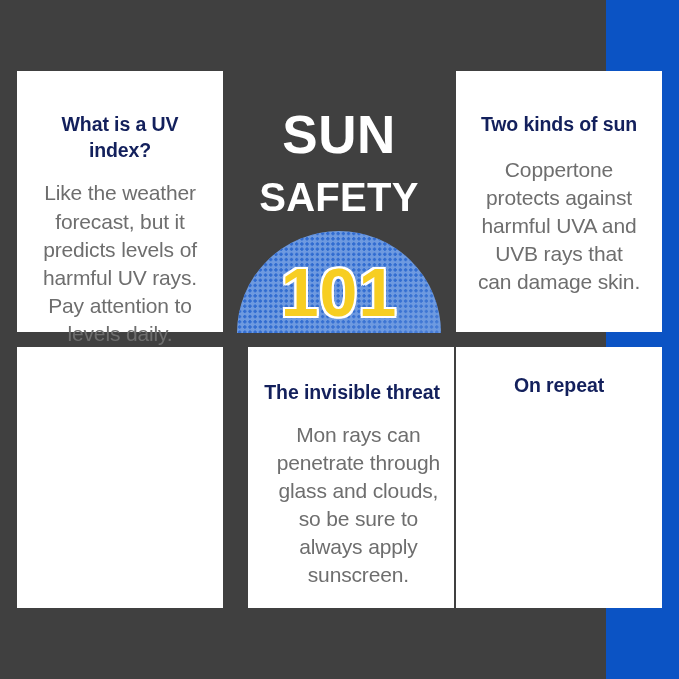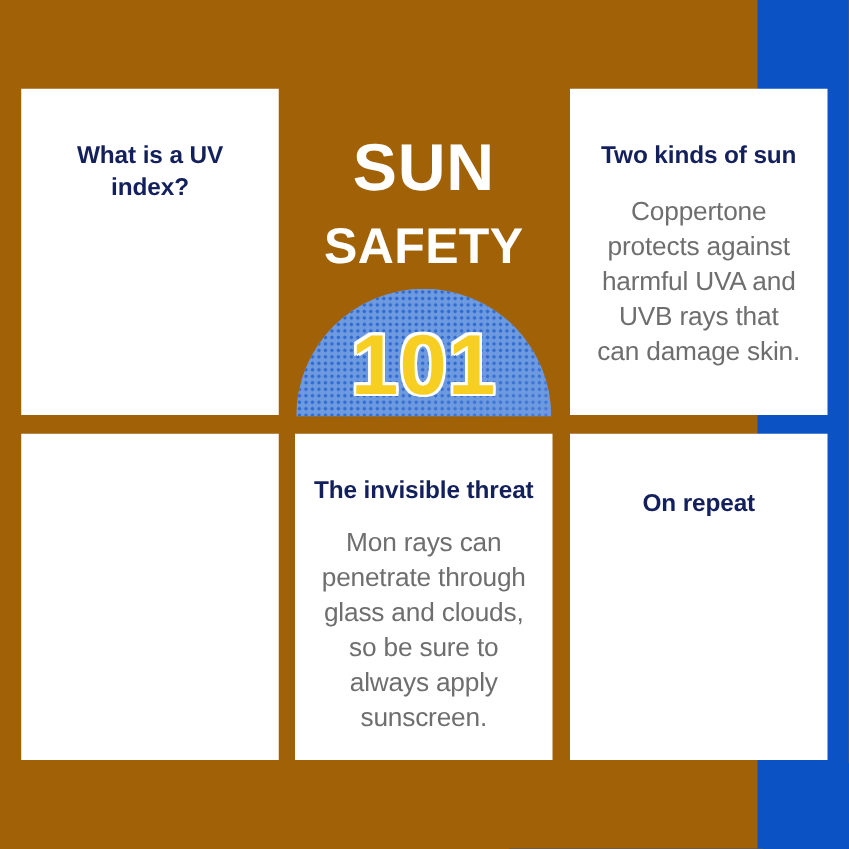--- a/index.html
+++ b/index.html
@@ -15,21 +15,21 @@
     font-family: "Liberation Sans", sans-serif;
     background: #0B53C4;
     position: relative;
   }
 
   #poster {
     position: absolute;
     left: 0; top: 0;
     width: 606px;
     height: 679px;
-    background: #a16207;
+    background: #404040;
     text-decoration: underline;
   }
 
   
   .card {
     position: absolute;
     background: #FFFFFF;
     display: flex;
     flex-direction: column;
     align-items: center;
@@ -51,36 +51,36 @@
     line-height: 1.34;
     letter-spacing: -0.15px;
     white-space: pre-line;
   }
 
   
   #card-uv-index   { left: 17px;  top: 71px;  width: 206px; height: 261px; }
   #card-two-kinds  { left: 456px; top: 71px;  width: 206px; height: 261px; }
   
   #card-dont-be-shy     { left: 17px;  top: 347px; width: 206px; height: 261px; }
-  #card-invisible-threat{ left: 236px; top: 347px; width: 206px; height: 261px; }
+  #card-invisible-threat{ left: 248px; top: 347px; width: 206px; height: 261px; align-items: flex-end; }
   #card-on-repeat       { left: 456px; top: 347px; width: 206px; height: 261px; }
 
   #card-uv-index .card-title        { margin-top: 41px; }
   #card-uv-index .card-body         { margin-top: 16px; }
 
   #card-two-kinds .card-title       { margin-top: 41px; }
   #card-two-kinds .card-body        { margin-top: 18px; }
 
   #card-dont-be-shy .card-title     { margin-top: 43px; }
   #card-dont-be-shy .card-body      { margin-top: 17px; }
 
   #card-invisible-threat .card-title{ margin-top: 33px; }
   #card-invisible-threat .card-body { margin-top: 15px; }
 
-  #card-on-repeat .card-title       { margin-top: 44px; }
+  #card-on-repeat .card-title       { margin-top: 26px; }
   #card-on-repeat .card-body        { margin-top: 17px; }
 
   
   #logo-block {
     position: absolute;
     left: 236px;
     top: 71px;
     width: 206px;
     height: 261px;
   }
@@ -158,20 +158,26 @@
   }
 </style>
 </head>
 <body>
 
 <div id="poster">
 
   <div class="card" id="card-uv-index">
     <div class="card-title">What is a
 UV index?</div>
+    <div class="card-body">Like the weather
+forecast, but it
+predicts levels of
+harmful UV rays.
+Pay attention to
+levels daily.</div>
   </div>
 
   <div id="logo-block">
     <div id="sun-semicircle">
       <div class="disc"></div>
       <div class="dots"></div>
     </div>
     <div id="logo-word-safety">SAFETY</div>
     <div id="logo-word-sun">SUN</div>
     <div id="logo-number-101">101</div>

